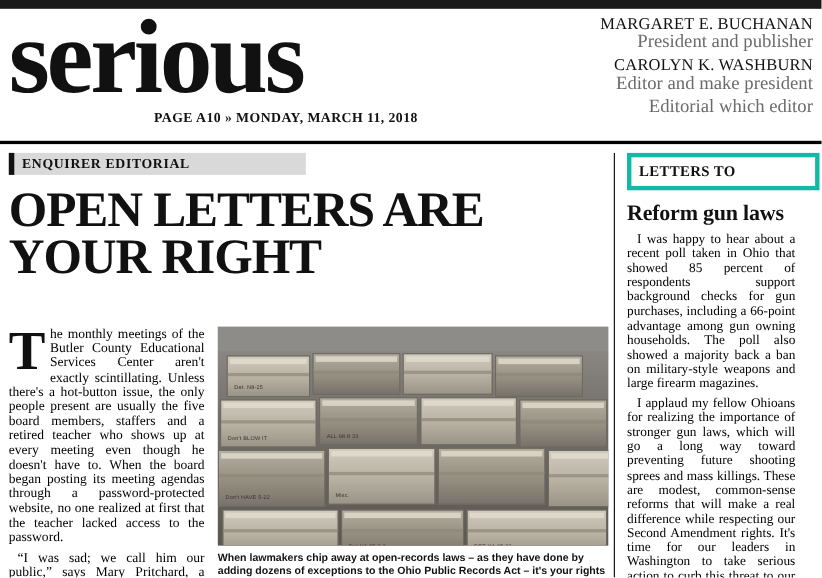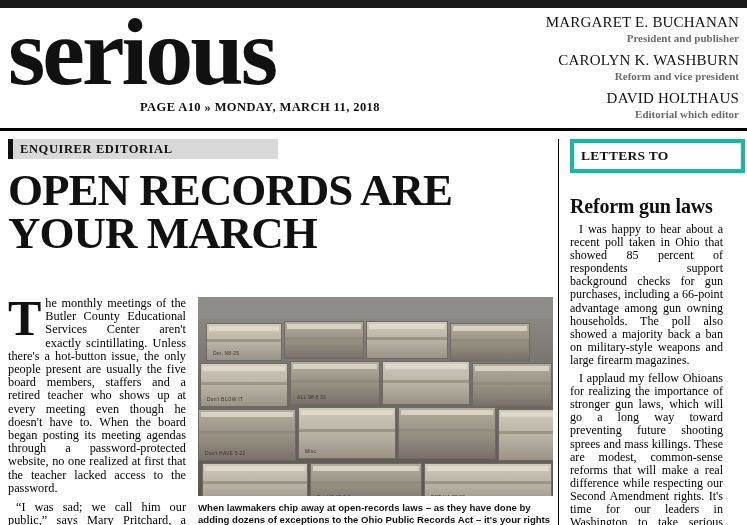--- a/index.html
+++ b/index.html
@@ -30,21 +30,21 @@
   }
   .staff{position:absolute;right:8px;top:14px;text-align:right;width:290px;}
   .staff .person{margin-bottom:7px;}
   .staff .nm{
     font-family:"Liberation Serif", serif;
     font-weight:normal;font-size:15px;letter-spacing:.2px;color:#111;
     text-transform:uppercase;line-height:17px;
   }
   .staff .ttl{
     font-family:"Liberation Serif", serif;
-    font-weight:bold;font-size:11px;color:#6b6b6b;line-height:14px;
+    font-weight:normal;font-size:17px;color:#6b6b6b;line-height:14px;
   }
 
   
   .content{position:relative;height:482px;}
   .left-col{position:absolute;left:8px;top:8px;width:545px;height:386px;}
   .divider{position:absolute;left:558px;top:8px;width:1px;height:386px;background:#000;}
   .right-col{position:absolute;left:570px;top:8px;width:169px;height:386px;}
 
   
   .kicker{
@@ -110,21 +110,21 @@
     font-size:9.6px;line-height:11.6px;color:#111;
   }
 
   
   .lte-box{border:4px solid #14b8a6;padding:5px 7px 6px 7px;width:153px;}
   .lte-box .l1,.lte-box .l2{
     font-family:"Liberation Serif", serif;font-weight:bold;font-size:13.5px;
     letter-spacing:.3px;line-height:15px;color:#111;
   }
   .rail-head{
-    margin-top:23px;
+    margin-top:11px;
     font-family:"Liberation Serif", serif;font-weight:bold;
     font-size:20px;line-height:21px;color:#111;letter-spacing:-.2px;
   }
   .rail-body{margin-top:6px;font-size:12.1px;line-height:13.1px;text-align:justify;}
   .rail-body p{margin:0 16px 5px 0;text-indent:9px;}
 </style>
 </head>
 <body>
 
 <div class="page">
@@ -134,39 +134,38 @@
     <div class="opinion-word">serious</div>
     <div class="pageline">PAGE A10 » MONDAY, MARCH 11, 2018</div>
 
     <div class="staff">
       <div class="person">
         <div class="nm">MARGARET E. BUCHANAN</div>
         <div class="ttl">President and publisher</div>
       </div>
       <div class="person">
         <div class="nm">CAROLYN K. WASHBURN</div>
-        <div class="ttl">Reform and vice president</div>
+        <div class="ttl">Editor and make president</div>
       </div>
       <div class="person">
-        <div class="nm">DAVID HOLTHAUS</div>
         <div class="ttl">Editorial which editor</div>
       </div>
     </div>
   </div>
 
   <div class="content">
 
     <div class="left-col">
 
       <div class="kicker">
         <div class="bar"></div>
         <div class="ktext">ENQUIRER EDITORIAL</div>
       </div>
 
-      <div class="headline">OPEN RECORDS ARE YOUR MARCH</div>
+      <div class="headline">OPEN LETTERS ARE YOUR RIGHT</div>
 
       <div class="story">
 
         <div class="story-col">
           <p><span class="dropcap">T</span><span>he monthly meetings of the Butler County Educational Services Center aren't exactly scintillating. Unless there's a hot-button issue, the only people present are usually the five board members, staffers and a retired teacher who shows up at every meeting even though he doesn't have to. When the board began posting its meeting agendas through a password-protected website, no one realized at first that the teacher lacked access to the password.</span></p>
           <p class="ind">“I was sad; we call him our public,” says Mary Pritchard, a West Chester home school teacher who's been on the board for 16 years. “He takes notes and he publishes those notes. Those meetings can be boring,</p>
         </div>
 
         <div class="photo-wrap">
           <div class="photo">

